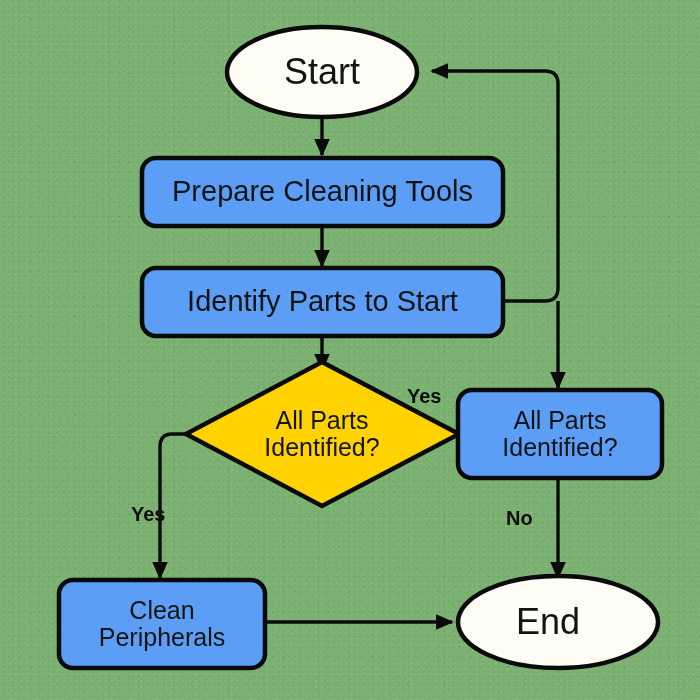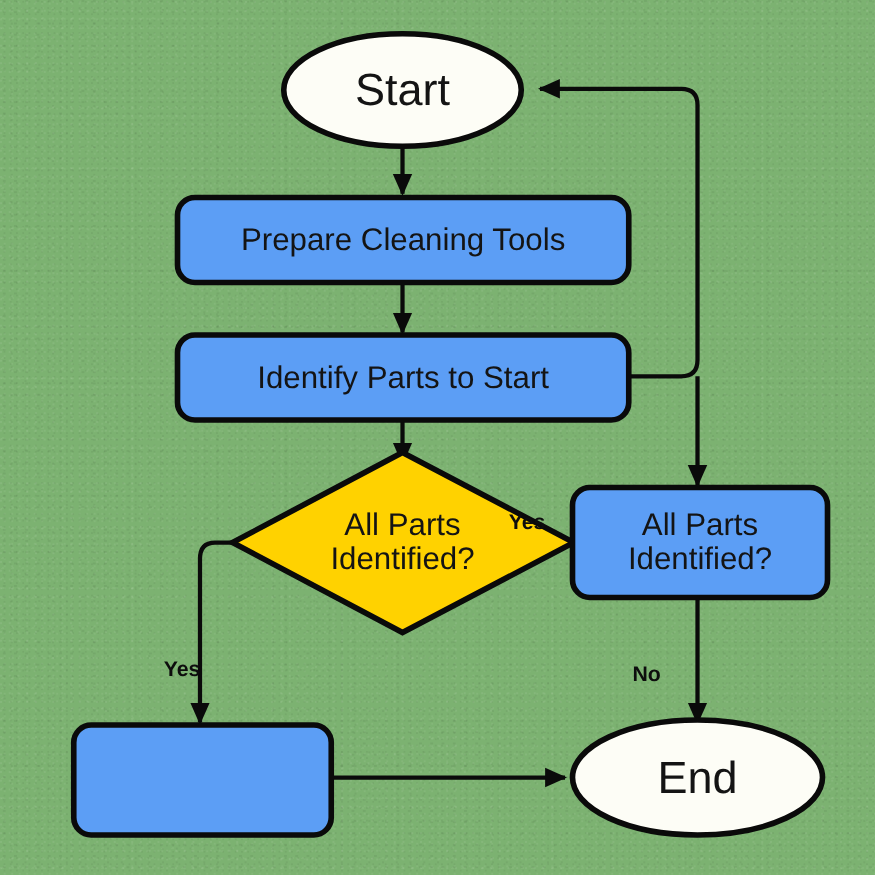--- a/index.html
+++ b/index.html
@@ -35,31 +35,30 @@
     display: flex;
     align-items: center;
     justify-content: center;
     text-align: center;
     color: #141414;
     line-height: 1.08;
     pointer-events: none;
     white-space: pre-line;
   }
   .terminal-label { font-size: 36px; }
-  .process-label  { font-size: 25px; }
+  .process-label  { font-size: 29px; }
   .process-label-2 { font-size: 25px; }
   .decision-label { font-size: 25px; }
   .edge-label {
     position: absolute;
-    font-size: 17px;
+    font-size: 20px;
     font-weight: bold;
     color: #0d0d0d;
     pointer-events: none;
     white-space: nowrap;
-    margin-top: 23px;
   }
 </style>
 </head>
 <body>
 
 <div id="canvas">
 
   <svg id="flow-svg" viewBox="0 0 700 700">
     <defs>
       <marker id="arrow" viewBox="0 0 10 10" refX="9" refY="5" markerWidth="5.2" markerHeight="5.2" orient="auto-start-reverse" markerUnits="strokeWidth">
@@ -117,22 +116,24 @@
   <div class="node-label process-label" style="left:142px; top:158px; width:361px; height:68px;">Prepare Cleaning Tools</div>
 
   <div class="node-label process-label" style="left:142px; top:268px; width:361px; height:68px;">Identify Parts to Start</div>
 
   <div class="node-label decision-label" style="left:222px; top:389px; width:200px; height:90px;">All Parts
 Identified?</div>
 
   <div class="node-label process-label-2" style="left:458px; top:390px; width:204px; height:88px;">All Parts
 Identified?</div>
 
+  <div class="node-label process-label-2" style="left:59px; top:580px; width:206px; height:88px;">Clean
+Peripherals</div>
 
-  <div class="node-label terminal-label" style="left:458px; top:577px; width:200px; height:90px;">End</div>
+  <div class="node-label terminal-label" style="left:448px; top:577px; width:200px; height:90px;">End</div>
 
   <div class="edge-label" style="left:407px; top:385px;">Yes</div>
 
   <div class="edge-label" style="left:131px; top:503px;">Yes</div>
 
   <div class="edge-label" style="left:506px; top:507px;text-align:right;">No</div>
 
 </div>
 
 </body></html>

